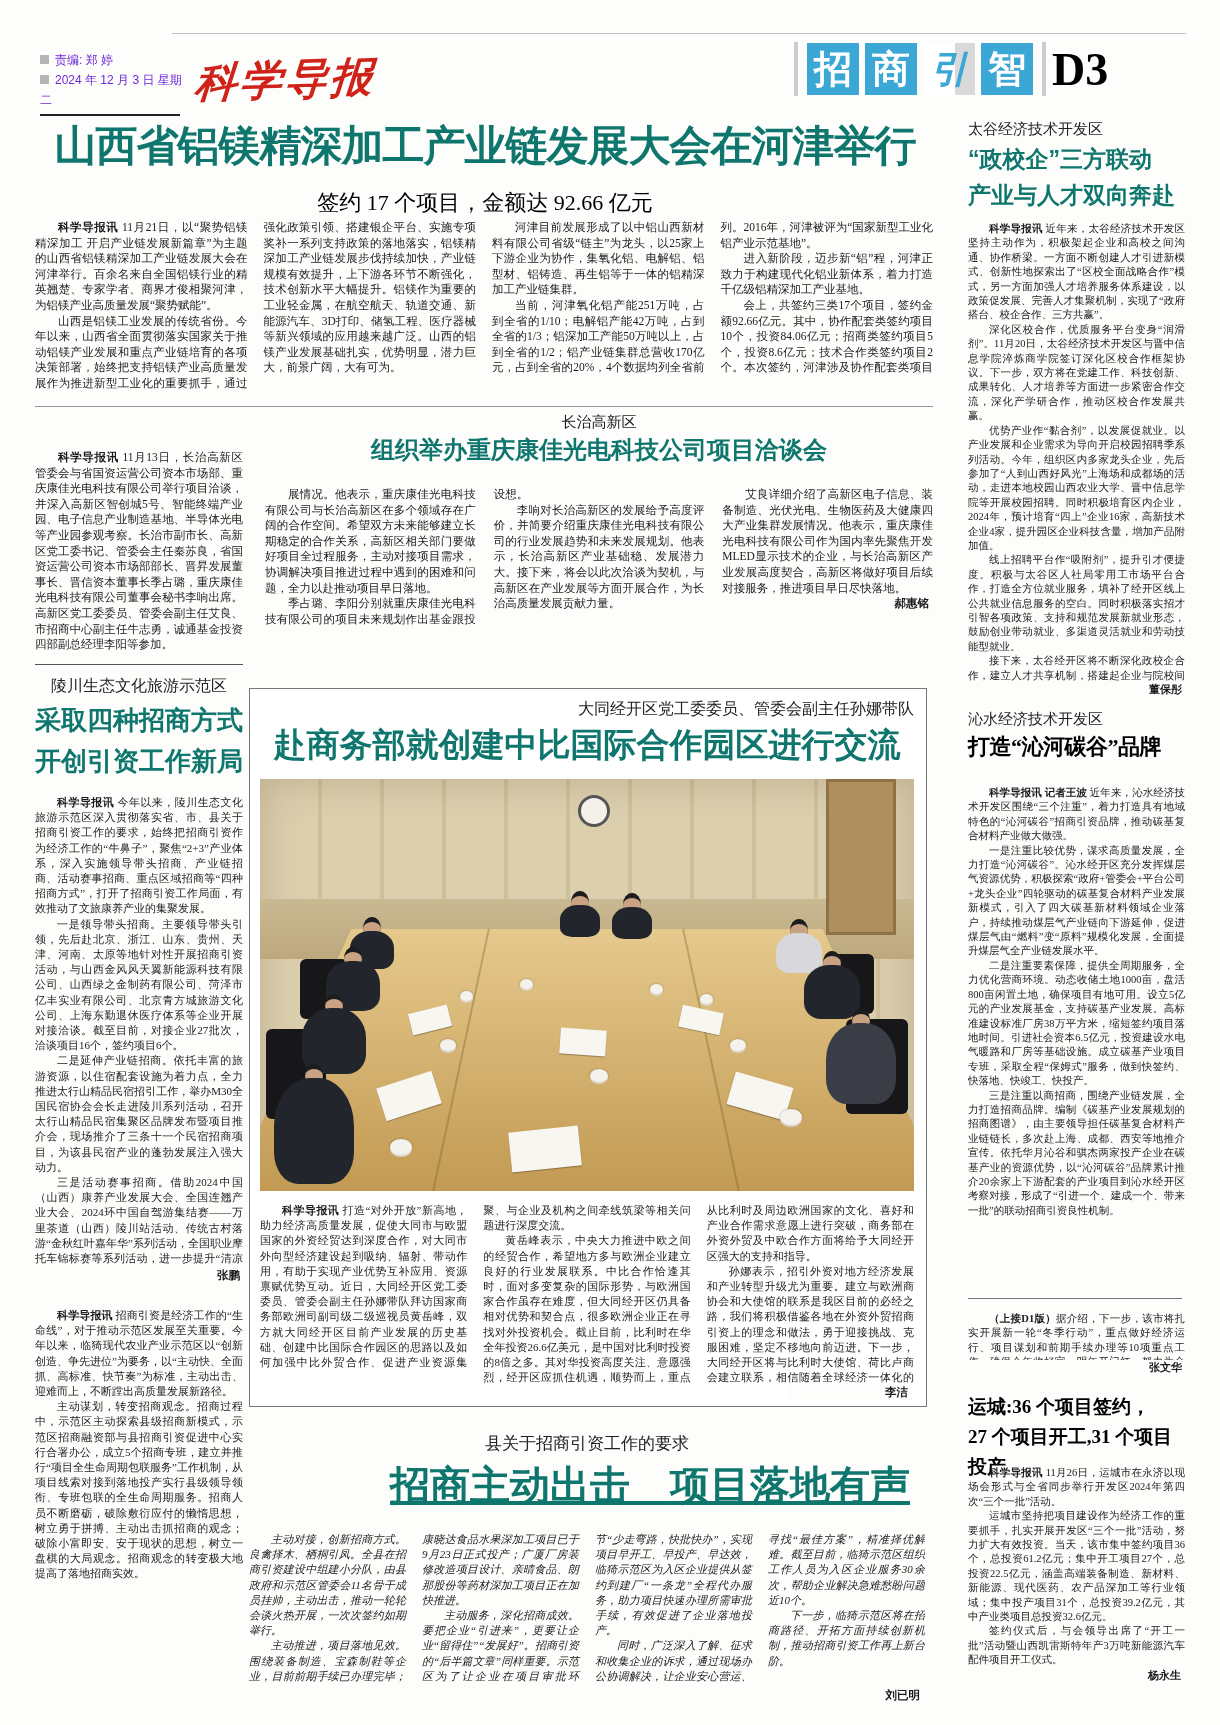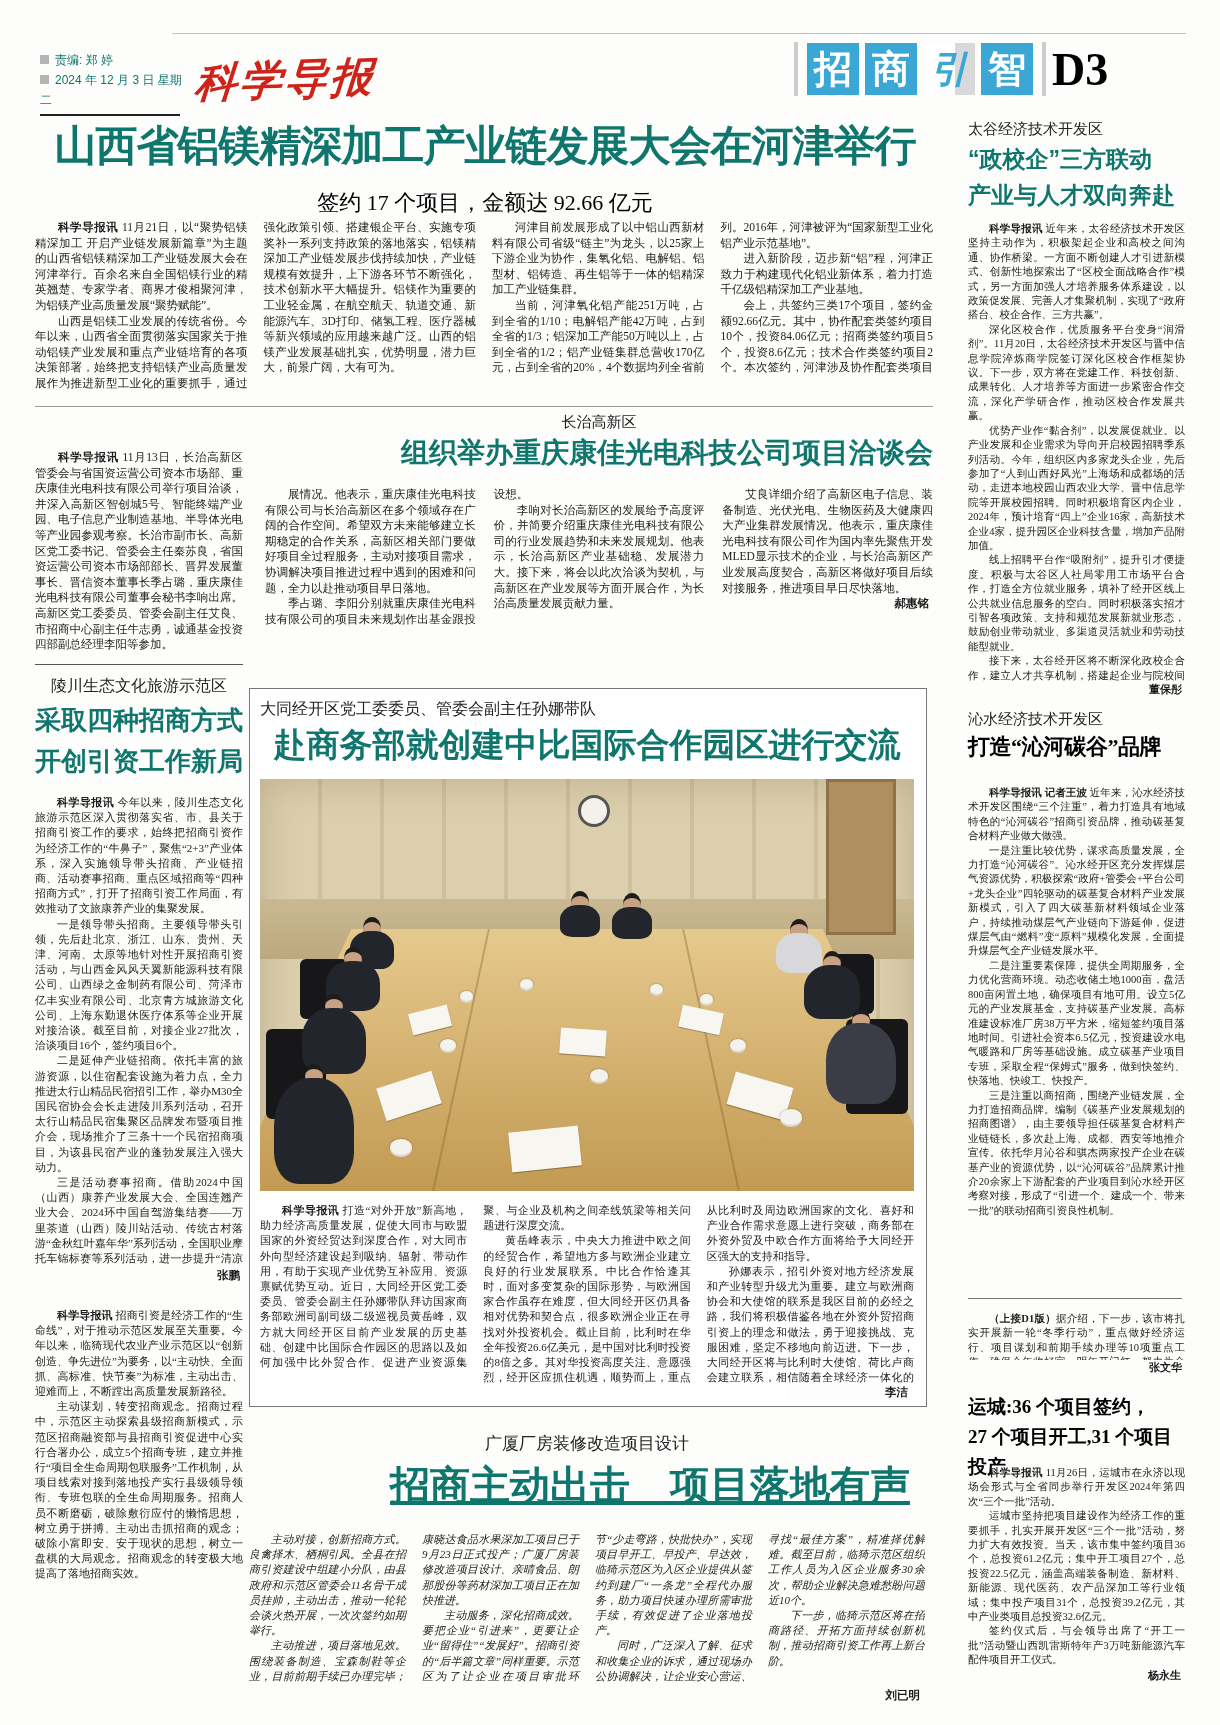--- a/index.html
+++ b/index.html
@@ -9,21 +9,21 @@
   .para{margin:0;text-indent:2em;text-align:justify;}
   .bodytext{font-size:11.5px;line-height:15.6px;overflow:hidden;}
   .smalltext{font-size:10.5px;line-height:14.4px;overflow:hidden;}
   .byline{font-weight:bold;text-align:right;padding-right:4px;background:#fdfdfb;}
   .kicker{font-family:"Liberation Sans","DejaVu Sans",sans-serif;color:#222;}
   .hl-sans{font-family:"Liberation Sans","DejaVu Sans",sans-serif;font-weight:bold;color:#0f766e;}
   .hl-serif{font-weight:bold;color:#000;}
   .pre{white-space:pre-line;}
   .rule{background:#999;}
   
-  .meta-row{font-size:12px;font-family:"Liberation Sans","DejaVu Sans",sans-serif;color:#0f766e;line-height:20px;}
+  .meta-row{font-size:12px;font-family:"Liberation Sans","DejaVu Sans",sans-serif;color:#6d28d9;line-height:20px;}
   .meta-sq{display:inline-block;width:9px;height:9px;background:#b5b5b5;margin-right:6px;}
   .masthead{font-size:42px;font-weight:bold;font-style:italic;color:#cf2218;
             font-family:"Liberation Serif","DejaVu Serif",serif;transform:skewX(-6deg) rotate(-2deg);letter-spacing:3px;}
   .banner{display:flex;align-items:center;}
   .banner .vbar{width:4px;height:54px;background:#ccc;margin:0 6px;}
   .banner .bchar{width:52px;height:52px;margin:0 3px;text-align:center;line-height:52px;
       font-size:38px;font-weight:bold;color:#fff;background:#3aa7d4;
       font-family:"Liberation Sans","DejaVu Sans",sans-serif;}
   .banner .bchar.alt{background:linear-gradient(90deg,#fff 62%,#d9d9d9 62%);color:#3aa7d4;font-style:italic;
       font-family:"Liberation Serif","DejaVu Serif",serif;}
@@ -85,21 +85,21 @@
       <p class="para">当前，河津氧化铝产能251万吨，占到全省的1/10；电解铝产能42万吨，占到全省的1/3；铝深加工产能50万吨以上，占到全省的1/2；铝产业链集群总营收170亿元，占到全省的20%，4个数据均列全省前列。2016年，河津被评为“国家新型工业化铝产业示范基地”。</p>
       <p class="para">进入新阶段，迈步新“铝”程，河津正致力于构建现代化铝业新体系，着力打造千亿级铝精深加工产业基地。</p>
       <p class="para">会上，共签约三类17个项目，签约金额92.66亿元。其中，协作配套类签约项目10个，投资84.06亿元；招商类签约项目5个，投资8.6亿元；技术合作类签约项目2个。本次签约，河津涉及协作配套类项目8个，金额76.7亿元；招商类项目2个，投资1.6亿元。</p>
     </div>
 
 </div>
 
 <div class="abs rule" style="left:35px;top:406px;width:898px;height:1px;"></div>
 
 <div class="abs kicker" style="left:265px;top:413px;width:668px;text-align:center;font-size:15px;">长治高新区</div>
-<div class="abs hl-sans" style="left:265px;top:434px;width:668px;text-align:right;font-size:28px;">组织举办重庆康佳光电科技公司项目洽谈会</div>
+<div class="abs hl-sans" style="left:265px;top:434px;width:668px;text-align:center;font-size:24px;">组织举办重庆康佳光电科技公司项目洽谈会</div>
 
 <div class="abs bodytext" style="left:35px;top:450px;width:208px;height:200px;">
   <div>
       <p class="para"><b>科学导报讯</b> 11月13日，长治高新区管委会与省国资运营公司资本市场部、重庆康佳光电科技有限公司举行项目洽谈，并深入高新区智创城5号、智能终端产业园、电子信息产业制造基地、半导体光电等产业园参观考察。长治市副市长、高新区党工委书记、管委会主任秦苏良，省国资运营公司资本市场部部长、晋昇发展董事长、晋信资本董事长季占璐，重庆康佳光电科技有限公司董事会秘书李响出席。高新区党工委委员、管委会副主任艾良、市招商中心副主任牛志勇，诚通基金投资四部副总经理李阳等参加。</p>
     </div>
 </div>
 <div class="abs bodytext" style="left:265px;top:487px;width:668px;height:160px;column-count:3;column-gap:18px;">
   <div>
       <p class="para">展情况。他表示，重庆康佳光电科技有限公司与长治高新区在多个领域存在广阔的合作空间。希望双方未来能够建立长期稳定的合作关系，高新区相关部门要做好项目全过程服务，主动对接项目需求，协调解决项目推进过程中遇到的困难和问题，全力以赴推动项目早日落地。</p>
       <p class="para">季占璐、李阳分别就重庆康佳光电科技有限公司的项目未来规划作出基金跟投设想。</p>
@@ -124,21 +124,21 @@
 <div class="abs byline" style="left:35px;top:1268px;width:205px;font-size:11.5px;">张鹏</div>
 
 <div class="abs smalltext" style="left:35px;top:1308px;width:208px;height:400px;font-size:11px;line-height:15.2px;">
   <div>
       <p class="para"><b>科学导报讯</b> 招商引资是经济工作的“生命线”，对于推动示范区发展至关重要。今年以来，临猗现代农业产业示范区以“创新创造、争先进位”为要务，以“主动快、全面抓、高标准、快节奏”为标准，主动出击、迎难而上，不断蹚出高质量发展新路径。</p>
       <p class="para">主动谋划，转变招商观念。招商过程中，示范区主动探索县级招商新模式，示范区招商融资部与县招商引资促进中心实行合署办公，成立5个招商专班，建立并推行“项目全生命周期包联服务”工作机制，从项目线索对接到落地投产实行县级领导领衔、专班包联的全生命周期服务。招商人员不断磨砺，破除敷衍应付的懒惰思想，树立勇于拼搏、主动出击抓招商的观念；破除小富即安、安于现状的思想，树立一盘棋的大局观念。招商观念的转变极大地提高了落地招商实效。</p>
     </div>
 </div>
 
 <div class="abs photobox" style="left:249px;top:688px;width:676px;height:717px;">
-  <div class="abs kicker" style="left:10px;top:10px;width:654px;text-align:left;font-size:16px;">大同经开区党工委委员、管委会副主任孙娜带队</div>
+  <div class="abs kicker" style="left:10px;top:10px;width:654px;text-align:right;font-size:16px;">大同经开区党工委委员、管委会副主任孙娜带队</div>
   <div class="abs hl-sans" style="left:10px;top:34px;width:654px;text-align:center;font-size:33px;">赴商务部就创建中比国际合作园区进行交流</div>
 
   <div class="photo" style="left:10px;top:90px;width:654px;height:412px;">
     <div class="lowerwall"></div>
     <div class="door"></div>
     <div class="clock"></div>
     <div class="table"></div>
     <div class="seam" style="left:200px;transform:skewX(-12deg);"></div>
     <div class="seam" style="left:450px;transform:skewX(12deg);"></div>
 
@@ -204,21 +204,21 @@
   <div class="abs smalltext" style="left:10px;top:514px;width:654px;height:192px;column-count:3;column-gap:16px;font-size:11px;line-height:15.2px;">
     <div>
         <p class="para"><b>科学导报讯</b> 打造“对外开放”新高地，助力经济高质量发展，促使大同市与欧盟国家的外资经贸达到深度合作，对大同市外向型经济建设起到吸纳、辐射、带动作用，有助于实现产业优势互补应用、资源禀赋优势互动。近日，大同经开区党工委委员、管委会副主任孙娜带队拜访国家商务部欧洲司副司级二级巡视员黄岳峰，双方就大同经开区目前产业发展的历史基础、创建中比国际合作园区的思路以及如何加强中比外贸合作、促进产业资源集聚、与企业及机构之间牵线筑梁等相关问题进行深度交流。</p>
         <p class="para">黄岳峰表示，中央大力推进中欧之间的经贸合作，希望地方多与欧洲企业建立良好的行业发展联系。中比合作恰逢其时，面对多变复杂的国际形势，与欧洲国家合作虽存在难度，但大同经开区仍具备相对优势和契合点，很多欧洲企业正在寻找对外投资机会。截止目前，比利时在华全年投资26.6亿美元，是中国对比利时投资的8倍之多。其对华投资高度关注、意愿强烈，经开区应抓住机遇，顺势而上，重点从比利时及周边欧洲国家的文化、喜好和产业合作需求意愿上进行突破，商务部在外资外贸及中欧合作方面将给予大同经开区强大的支持和指导。</p>
         <p class="para">孙娜表示，招引外资对地方经济发展和产业转型升级尤为重要。建立与欧洲商协会和大使馆的联系是我区目前的必经之路，我们将积极借鉴各地在外资外贸招商引资上的理念和做法，勇于迎接挑战、克服困难，坚定不移地向前迈进。下一步，大同经开区将与比利时大使馆、荷比卢商会建立联系，相信随着全球经济一体化的不断推进和各国之间合作意愿的加强，国际合作园区通过产业的融合发展有望在未来发挥更加重要的作用，共同推动当地经济繁荣和社会发展。</p>
       </div>
   </div>
   <div class="abs byline" style="right:14px;bottom:6px;width:120px;font-size:11.5px;">李洁</div>
 </div>
 
-<div class="abs kicker" style="left:249px;top:1432px;width:676px;text-align:center;font-size:17px;">广厦厂房装修改造项目设计</div>
+<div class="abs kicker" style="left:249px;top:1432px;width:676px;text-align:center;font-size:17px;">县关于招商引资工作的要求</div>
 <div class="abs hl-sans" style="left:234px;top:1458px;width:676px;text-align:right;font-size:40px;text-decoration:underline;">招商主动出击　项目落地有声</div>
 <div class="abs smalltext" style="left:249px;top:1532px;width:676px;height:176px;column-count:4;column-gap:16px;font-size:11px;line-height:15.2px;font-style:italic;">
   <div>
       <p class="para">主动对接，创新招商方式。良禽择木、栖桐引凤。全县在招商引资建设中组建小分队，由县政府和示范区管委会11名骨干成员挂帅，主动出击，推动一轮轮会谈火热开展，一次次签约如期举行。</p>
       <p class="para">主动推进，项目落地见效。围绕装备制造、宝森制鞋等企业，目前前期手续已办理完毕；康晓达食品水果深加工项目已于9月23日正式投产；广厦厂房装修改造项目设计、亲晴食品、朗那股份等药材深加工项目正在加快推进。</p>
       <p class="para">主动服务，深化招商成效。要把企业“引进来”，更要让企业“留得住”“发展好”。招商引资的“后半篇文章”同样重要。示范区为了让企业在项目审批环节“少走弯路，快批快办”，实现项目早开工、早投产、早达效，临猗示范区为入区企业提供从签约到建厂“一条龙”全程代办服务，助力项目快速办理所需审批手续，有效促进了企业落地投产。</p>
       <p class="para">同时，广泛深入了解、征求和收集企业的诉求，通过现场办公协调解决，让企业安心营运、寻找“最佳方案”，精准择优解难。截至目前，临猗示范区组织工作人员为入区企业服务30余次，帮助企业解决急难愁盼问题近10个。</p>
       <p class="para">下一步，临猗示范区将在招商路径、开拓方面持续创新机制，推动招商引资工作再上新台阶。</p>
     </div>
 </div>

